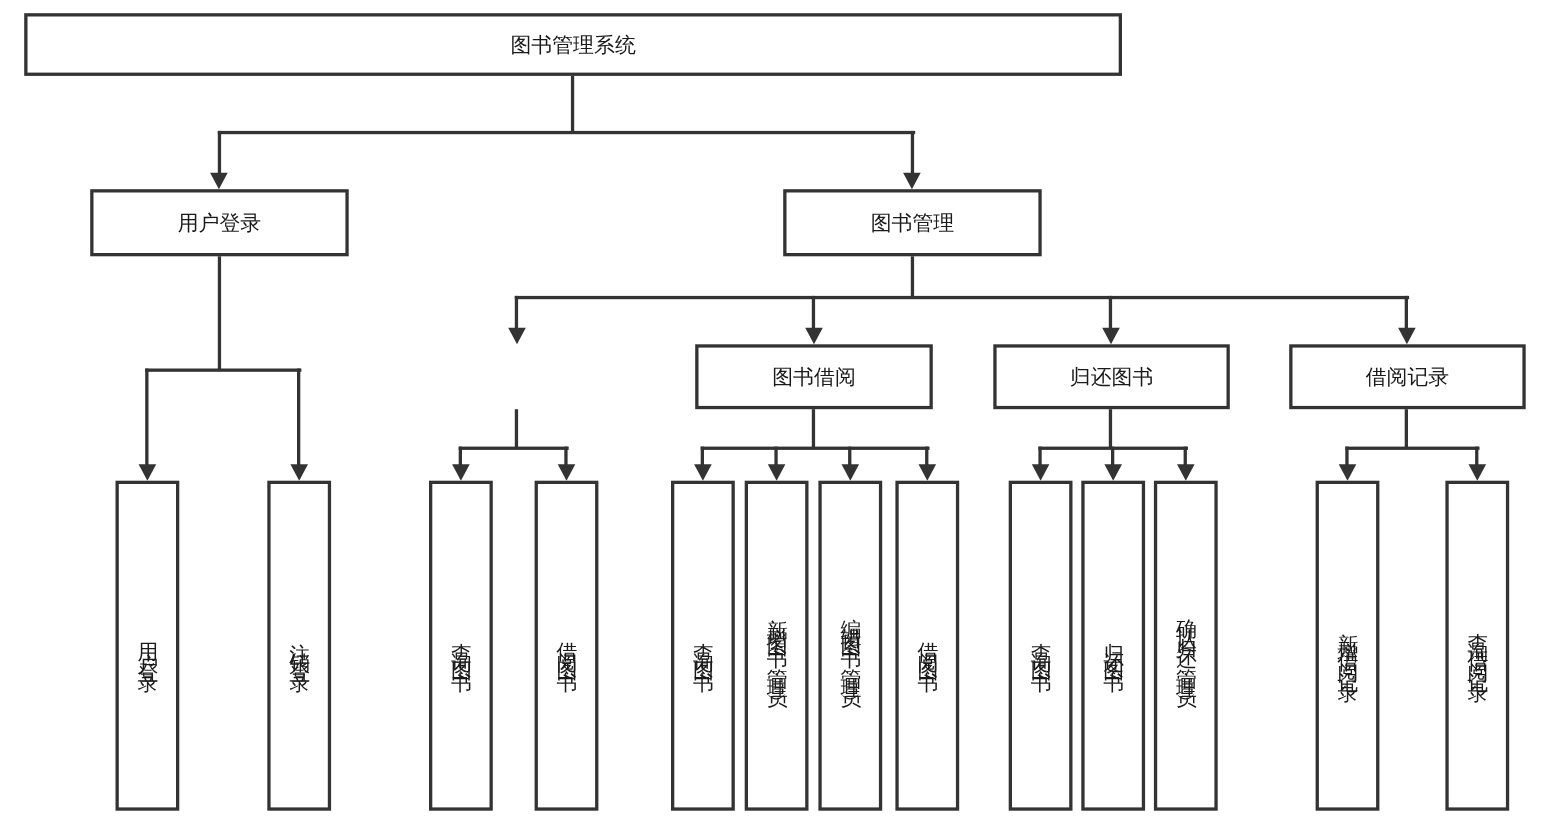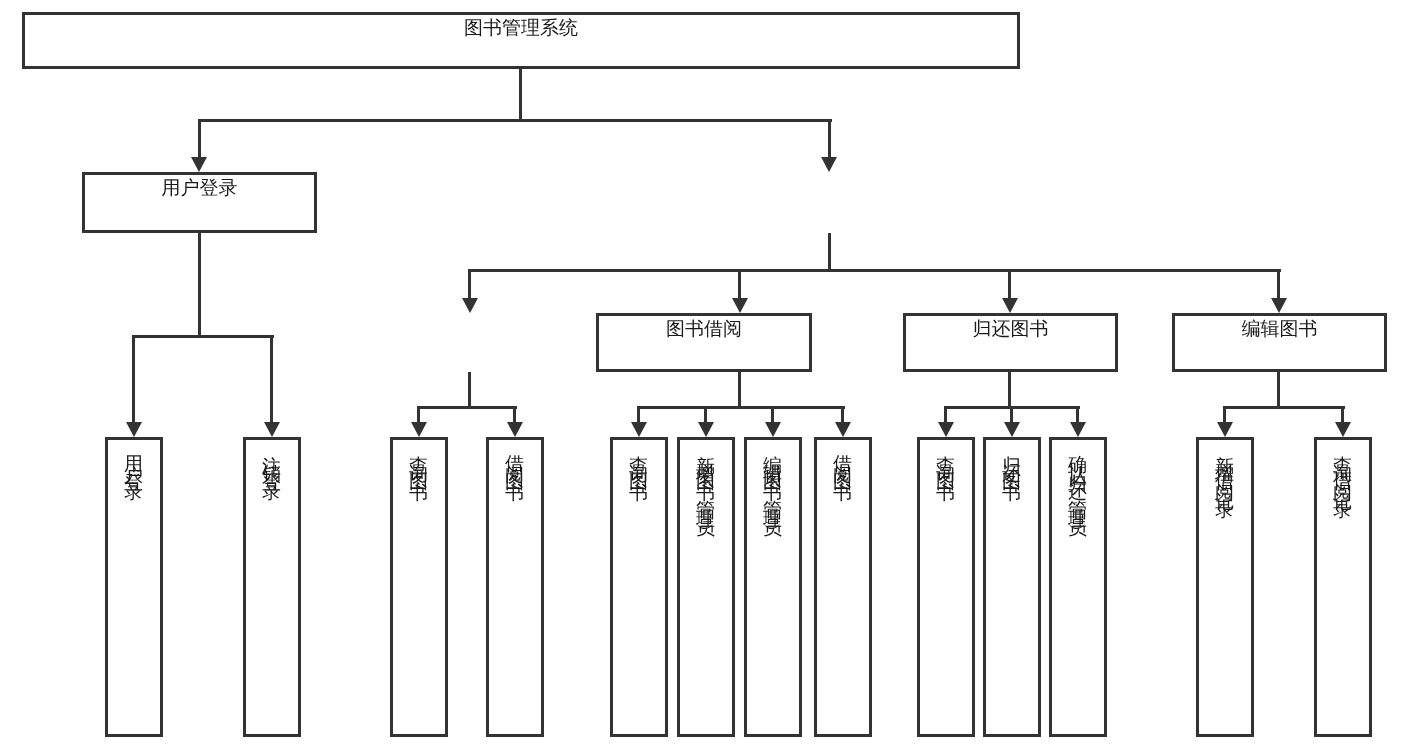--- a/index.html
+++ b/index.html
@@ -10,21 +10,21 @@
   }
   html,body{margin:0;padding:0;background:#fff;}
   body{font-family:"Liberation Sans","DejaVu Sans",sans-serif;}
   .canvas{
     position:relative;width:1405px;height:747px;
     background:var(--bg);overflow:hidden;
   }
   .node{
     position:absolute;box-sizing:border-box;
     border:3px solid var(--line);background:#fff;
-    display:flex;align-items:flex-start;justify-content:center;
+    display:flex;align-items:center;justify-content:center;
     color:var(--text);font-size:19px;
   }
   .leaf .vtext{
     writing-mode:vertical-lr;text-orientation:mixed;
     letter-spacing:9px;line-height:1;font-size:19px;
     white-space:nowrap;
   }
   .vline{position:absolute;width:3px;background:var(--line);}
   .hline{position:absolute;height:3px;background:var(--line);}
   .arrow{
@@ -51,47 +51,50 @@
   <div class="vline" style="left:519px;top:69px;height:51px"></div>
   <div class="hline" style="left:198px;top:119px;width:634px"></div>
   <div class="vline" style="left:198px;top:119px;height:40px"></div>
   <div class="arrow" style="left:191px;top:157px"></div>
   <div class="vline" style="left:828px;top:119px;height:40px"></div>
   <div class="arrow" style="left:821px;top:157px"></div>
 
   <div class="node" style="left:82px;top:172px;width:235px;height:61px">
     <span>用户登录</span>
   </div>
+  <div class="node" style="left:712px;top:172px;width:235px;height:61px">
+    <span>图书管理</span>
+  </div>
 
   <div class="vline" style="left:198px;top:233px;height:104px"></div>
   <div class="hline" style="left:132px;top:335px;width:142px"></div>
   <div class="vline" style="left:132px;top:335px;height:89px"></div>
   <div class="arrow" style="left:126px;top:422px"></div>
   <div class="vline" style="left:270px;top:335px;height:89px"></div>
   <div class="arrow" style="left:264px;top:422px"></div>
 
   <div class="vline" style="left:828px;top:233px;height:38px"></div>
   <div class="hline" style="left:468px;top:269px;width:813px"></div>
   <div class="vline" style="left:468px;top:269px;height:31px"></div>
   <div class="arrow" style="left:462px;top:298px"></div>
   <div class="vline" style="left:738px;top:269px;height:31px"></div>
   <div class="arrow" style="left:732px;top:298px"></div>
   <div class="vline" style="left:1008px;top:269px;height:31px"></div>
   <div class="arrow" style="left:1002px;top:298px"></div>
   <div class="vline" style="left:1277px;top:269px;height:31px"></div>
   <div class="arrow" style="left:1271px;top:298px"></div>
 
-  <div class="node" style="left:596px;top:313px;width:216px;height:59px">
+  <div class="node" style="left:632px;top:313px;width:216px;height:59px">
     <span>图书借阅</span>
   </div>
   <div class="node" style="left:903px;top:313px;width:215px;height:59px">
     <span>归还图书</span>
   </div>
   <div class="node" style="left:1172px;top:313px;width:215px;height:59px">
-    <span>编辑图书</span>
+    <span>借阅记录</span>
   </div>
 
   <div class="vline" style="left:468px;top:372px;height:36px"></div>
   <div class="hline" style="left:417px;top:406px;width:100px"></div>
   <div class="vline" style="left:417px;top:406px;height:18px"></div>
   <div class="arrow" style="left:411px;top:422px"></div>
   <div class="vline" style="left:513px;top:406px;height:18px"></div>
   <div class="arrow" style="left:507px;top:422px"></div>
 
   <div class="vline" style="left:738px;top:372px;height:36px"></div>

